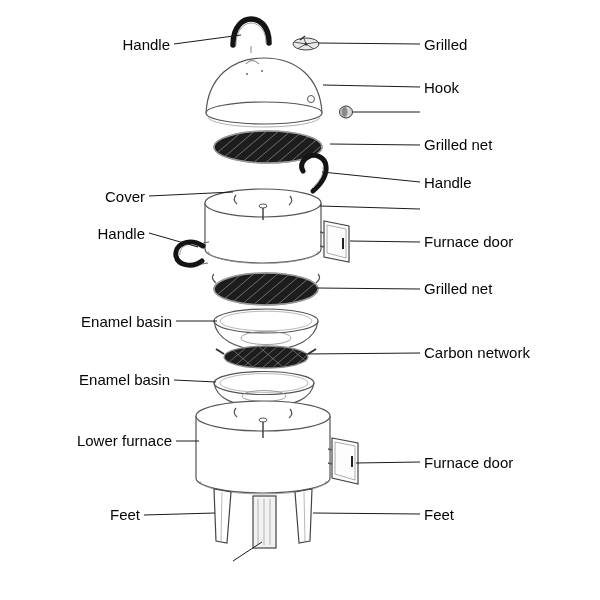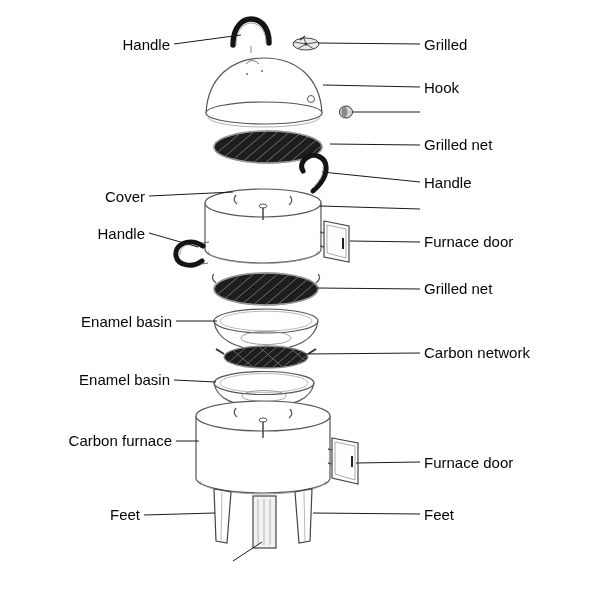--- a/index.html
+++ b/index.html
@@ -212,21 +212,21 @@
     <line x1="356" y1="463" x2="420" y2="462"></line>
     <line x1="313" y1="513" x2="420" y2="514"></line>
   </g>
 </svg>
 
 <div class="lbl right-align" style="right:430px;top:36px">Handle</div>
 <div class="lbl right-align" style="right:455px;top:188px">Cover</div>
 <div class="lbl right-align" style="right:455px;top:225px">Handle</div>
 <div class="lbl right-align" style="right:428px;top:313px">Enamel basin</div>
 <div class="lbl right-align" style="right:430px;top:371px">Enamel basin</div>
-<div class="lbl right-align" style="right:428px;top:432px">Carbon furnace</div>
+<div class="lbl right-align" style="right:428px;top:432px">Lower furnace</div>
 <div class="lbl right-align" style="right:460px;top:506px">Feet</div>
 <div class="lbl" style="left:205px;top:561px">Feet</div>
 
 <div class="lbl" style="left:424px;top:36px">Grilled</div>
 <div class="lbl" style="left:424px;top:79px">Hook</div>
 <div class="lbl" style="left:424px;top:136px">Grilled net</div>
 <div class="lbl" style="left:424px;top:174px">Handle</div>
 <div class="lbl" style="left:424px;top:233px">Furnace door</div>
 <div class="lbl" style="left:424px;top:280px">Grilled net</div>
 <div class="lbl" style="left:424px;top:344px">Carbon network</div>

